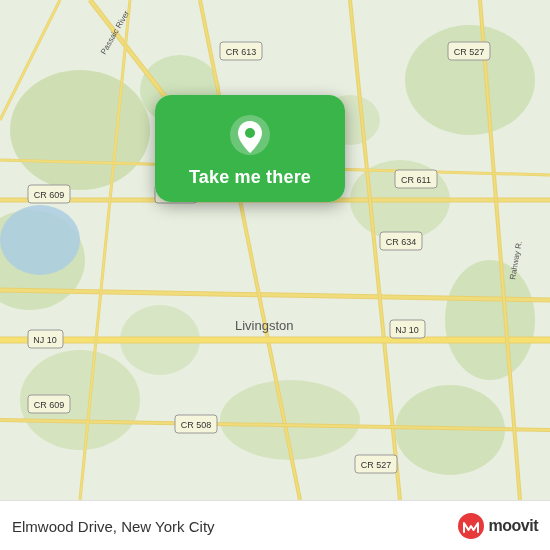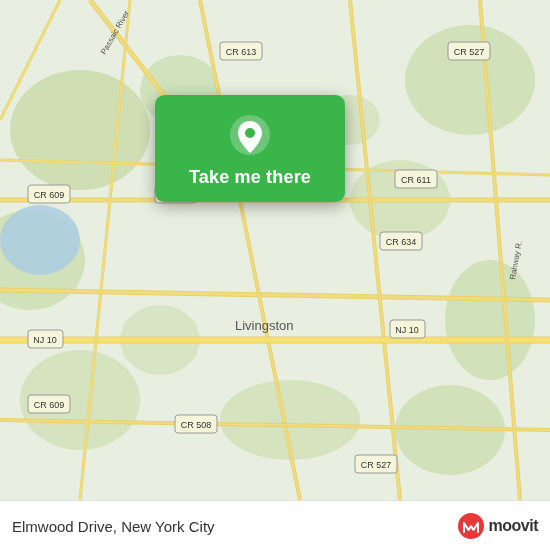--- a/index.html
+++ b/index.html
@@ -27,21 +27,21 @@
       width: 100%; height: 100%;
     }
 
     
     #popup-card {
       position: absolute;
       top: 95px;
       left: 155px;
       width: 190px;
       background: white;
-      border-radius: 9px;
+      border-radius: 16px;
       box-shadow: 0 4px 16px rgba(0,0,0,0.35);
       overflow: hidden;
       display: flex;
       flex-direction: column;
       align-items: center;
     }
 
     #popup-green-area {
       width: 100%;
       background: #3ab54a;

